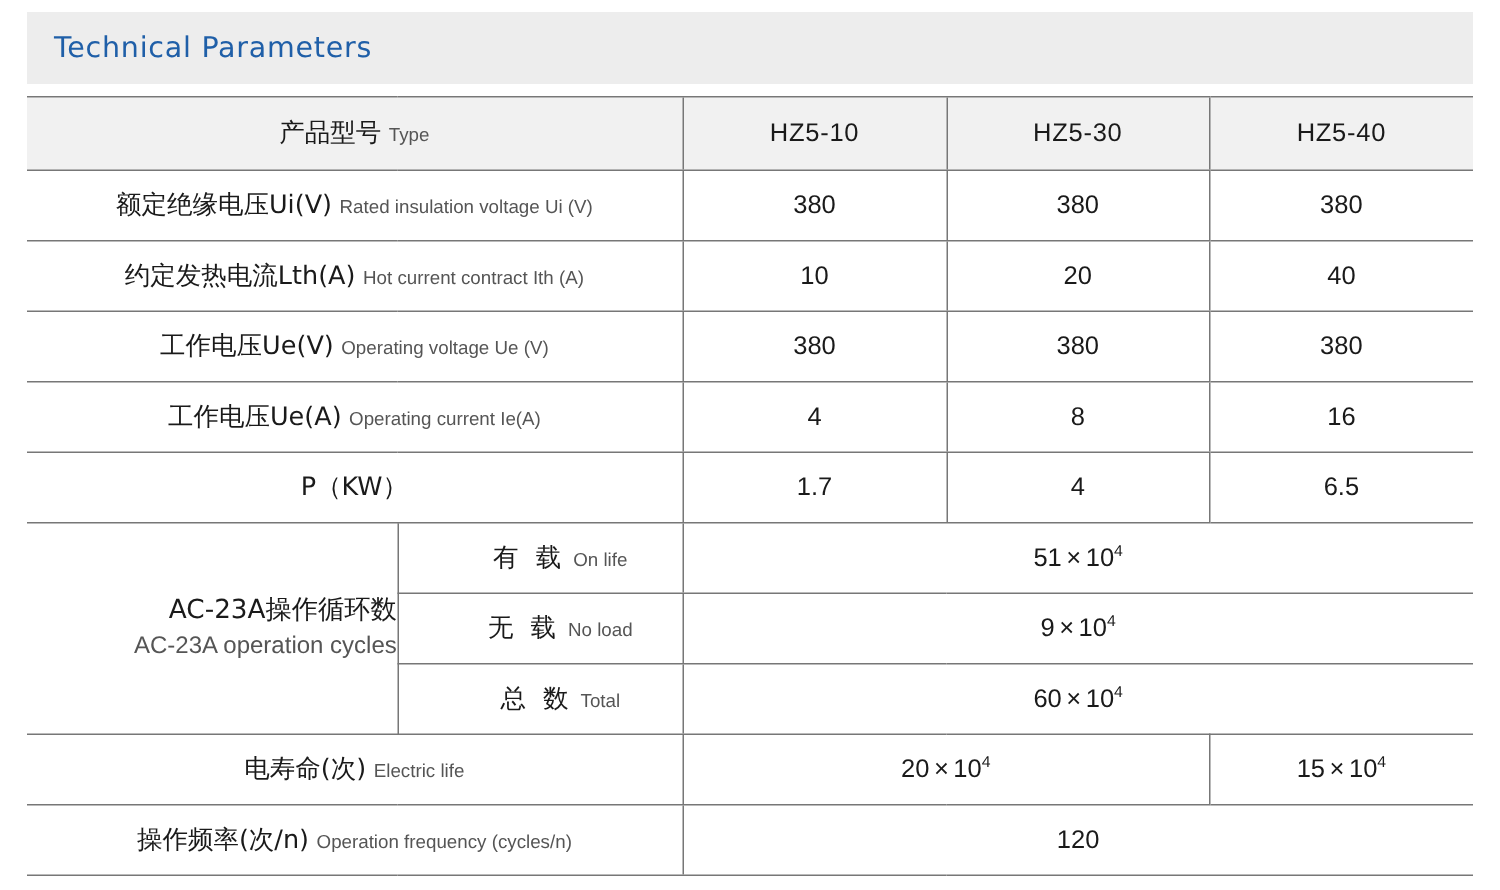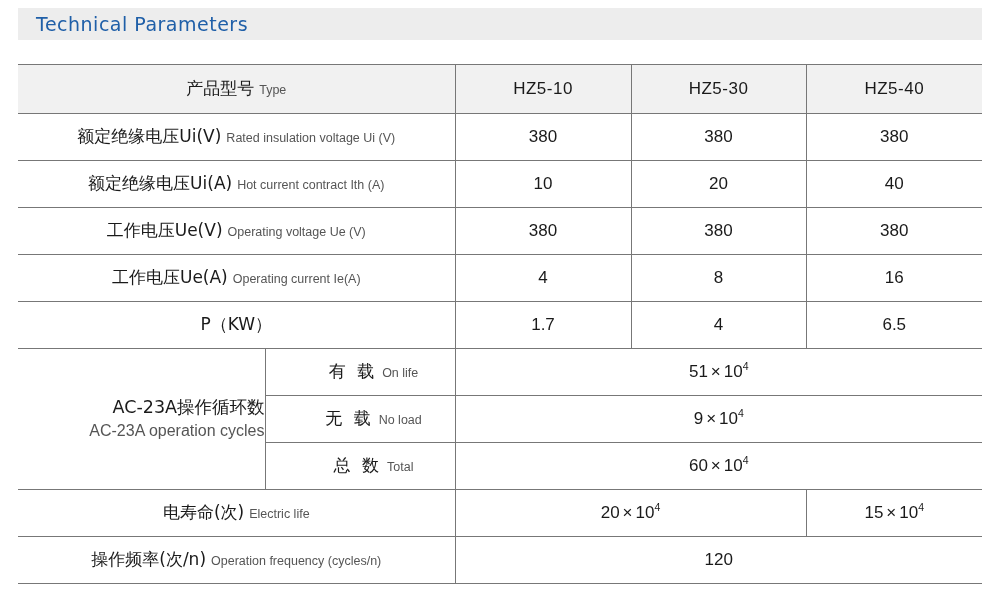--- a/index.html
+++ b/index.html
@@ -14,21 +14,21 @@
     color: #1a1a1a;
     overflow: hidden;
   }
 
   
   .title-band {
     position: absolute;
     left: 18px;
     top: 8px;
     width: 964px;
-    height: 32px;
+    height: 48px;
     background: #ededed;
     display: flex;
     align-items: center;
   }
   .title-text {
     margin-left: 18px;
     font-size: 19px;
     color: #1f5fa8;
     letter-spacing: 0.5px;
     font-family: "DejaVu Sans", "Liberation Sans", sans-serif;
@@ -130,21 +130,21 @@
     <td class="label-cell" colspan="2">
       <span class="cn">额定绝缘电压Ui(V)</span><span class="en">Rated insulation voltage Ui (V)</span>
     </td>
     <td class="vl val">380</td>
     <td class="vl val">380</td>
     <td class="vl val">380</td>
   </tr>
 
   <tr>
     <td class="label-cell" colspan="2">
-      <span class="cn">额定绝缘电压Ui(A)</span><span class="en">Hot current contract Ith (A)</span>
+      <span class="cn">约定发热电流Lth(A)</span><span class="en">Hot current contract Ith (A)</span>
     </td>
     <td class="vl val">10</td>
     <td class="vl val">20</td>
     <td class="vl val">40</td>
   </tr>
 
   <tr>
     <td class="label-cell" colspan="2">
       <span class="cn">工作电压Ue(V)</span><span class="en">Operating voltage Ue (V)</span>
     </td>

